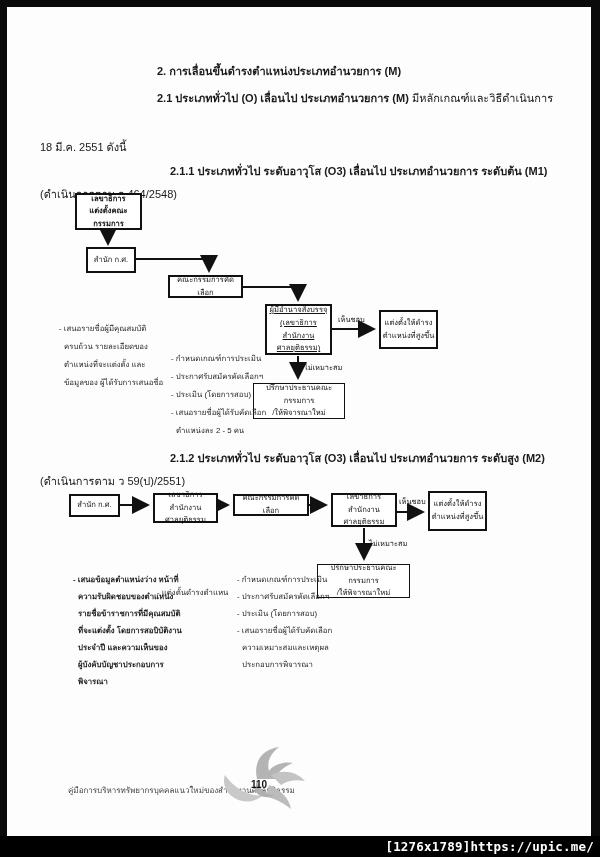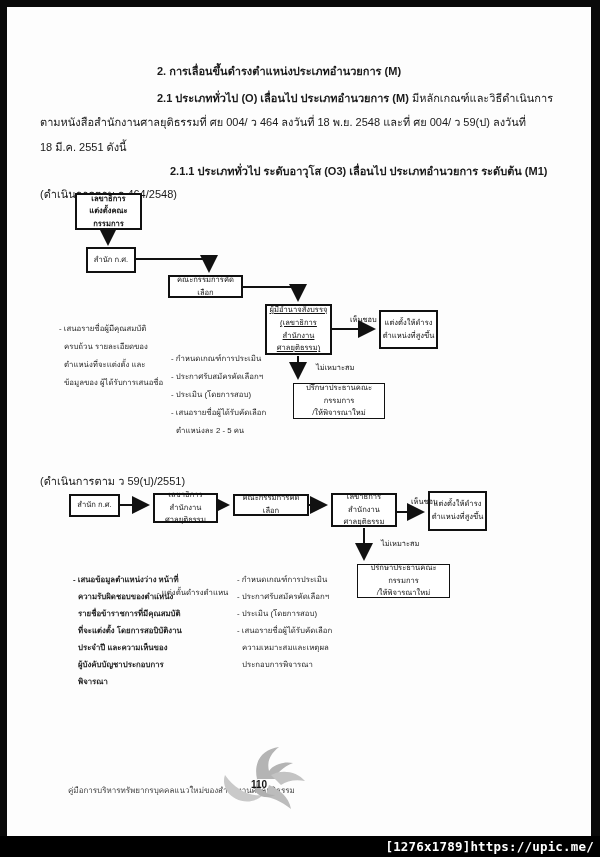--- a/index.html
+++ b/index.html
@@ -6,46 +6,45 @@
   body{width:600px;height:857px;font-family:"Liberation Sans","DejaVu Sans",sans-serif;}
   .frame{position:relative;width:600px;height:857px;background:#0a0a0a;overflow:hidden;}
   .page{position:absolute;left:7px;top:7px;width:584px;height:829px;background:#fdfdfd;color:#1a1a1a;}
   .abs{position:absolute;}
   .nowrap{white-space:nowrap;}
   .h-bold{font-weight:bold;font-size:11px;}
   .body-txt{font-size:11px;}
   .box{border:2px solid #111;background:#fff;display:flex;align-items:center;justify-content:center;
        text-align:center;white-space:pre-line;font-size:7.6px;line-height:1.65;color:#111;z-index:2;box-sizing:border-box;}
   .box.thick{border-width:2.5px;}
-  .box.thin{border-width:1.5px;margin-left:40px;}
+  .box.thin{border-width:1.5px;}
   .note{font-size:7.8px;color:#1c1c1c;z-index:2;margin-top:48px;}
   .note > div{white-space:nowrap;}
   .note .cont{padding-left:5px;}
   .lh18 > div{height:18px;}
   .lh17 > div{height:17px;}
-  .flowlabel{font-size:7.4px;color:#111;z-index:3;white-space:nowrap;margin-left:12px;}
+  .flowlabel{font-size:7.4px;color:#111;z-index:3;white-space:nowrap;}
   .arrows{position:absolute;left:0;top:0;z-index:1;pointer-events:none;}
   .footer-title{font-size:8px;color:#3c3c3c;white-space:nowrap;}
   .page-num{font-size:10px;font-weight:bold;color:#111;z-index:3;}
   .bottom-bar{position:absolute;left:0;bottom:0;width:600px;height:21px;background:#000;
               display:flex;align-items:center;justify-content:flex-end;padding-right:6px;box-sizing:border-box;}
   .bottom-bar span{color:#fff;font-family:"DejaVu Sans Mono","Liberation Mono",monospace;
                    font-size:12.5px;font-weight:bold;letter-spacing:0.2px;}
 </style>
 </head>
 <body>
 
 <div class="frame">
   <div class="page">
 
     <div class="abs h-bold nowrap" style="left:150px;top:55px;">2. การเลื่อนขึ้นดำรงตำแหน่งประเภทอำนวยการ (M)</div>
 
     <div class="abs nowrap" style="left:150px;top:81px;"><span class="h-bold">2.1 ประเภททั่วไป (O) เลื่อนไป ประเภทอำนวยการ (M)</span><span class="body-txt"> มีหลักเกณฑ์และวิธีดำเนินการ</span></div>
 
-    <div class="abs body-txt nowrap" style="left:33px;top:106px;">ตามหนังสือสำนักงานศาลยุติธรรมที่ ศย 004/ ว 464 ลงวันที่ 18 พ.ย. 2548   และที่ ศย 004/ ว 59(ป) ลงวันที่</div>
 
     <div class="abs body-txt nowrap" style="left:33px;top:131px;">18 มี.ค. 2551 ดังนี้</div>
 
     <div class="abs h-bold nowrap" style="left:163px;top:155px;">2.1.1 ประเภททั่วไป ระดับอาวุโส (O3) เลื่อนไป ประเภทอำนวยการ ระดับต้น (M1)</div>
 
     <div class="abs body-txt nowrap" style="left:33px;top:178px;">(ดำเนินการตาม ว 464/2548)</div>
 
     <svg class="arrows" width="584" height="829" viewBox="0 0 584 829">
       <defs>
         <marker id="ah" markerWidth="9" markerHeight="9" refX="7.5" refY="4.5" orient="auto">
@@ -95,20 +94,21 @@
     </div>
 
     <div class="abs note lh18" style="left:164px;top:297px;">
       <div>- กำหนดเกณฑ์การประเมิน</div>
       <div>- ประกาศรับสมัครคัดเลือกฯ</div>
       <div>- ประเมิน (โดยการสอบ)</div>
       <div>- เสนอรายชื่อผู้ได้รับคัดเลือก</div>
       <div class="cont">ตำแหน่งละ 2 - 5 คน</div>
     </div>
 
+    <div class="abs h-bold nowrap" style="left:163px;top:442px;">2.1.2 ประเภททั่วไป ระดับอาวุโส (O3) เลื่อนไป ประเภทอำนวยการ ระดับสูง (M2)</div>
 
     <div class="abs body-txt nowrap" style="left:33px;top:465px;">(ดำเนินการตาม ว 59(ป)/2551)</div>
 
     <div class="abs box" style="left:62px;top:487px;width:51px;height:23px;">สำนัก ก.ศ.</div>
 
     <div class="abs box" style="left:146px;top:486px;width:65px;height:30px;">เลขาธิการสำนักงาน
 ศาลยุติธรรม</div>
 
     <div class="abs box" style="left:226px;top:487px;width:76px;height:22px;">คณะกรรมการคัดเลือก</div>
 

